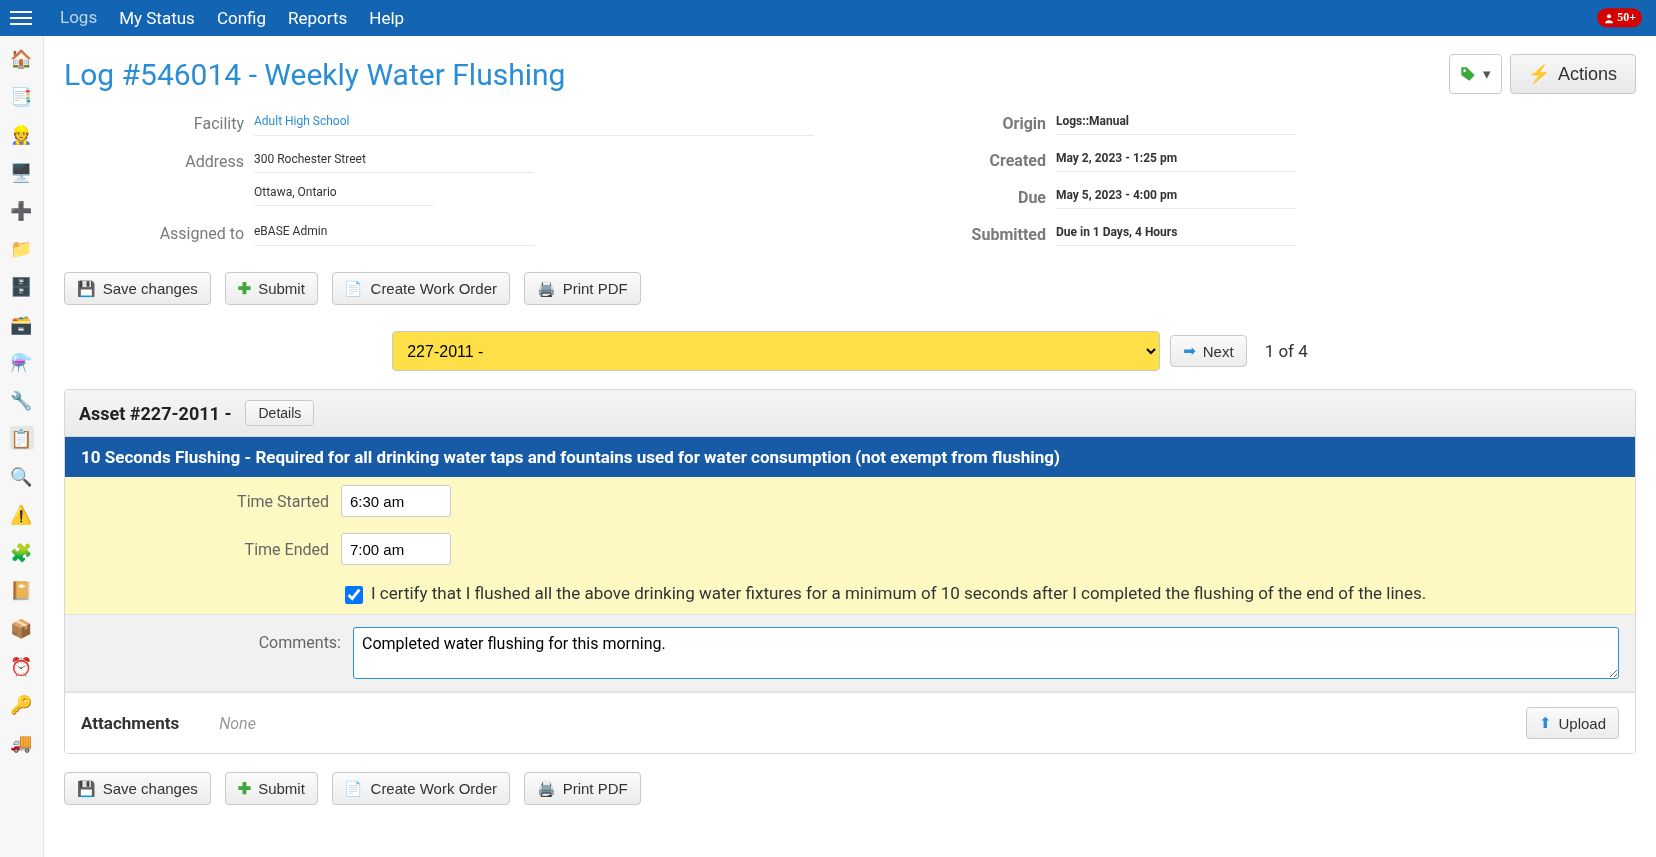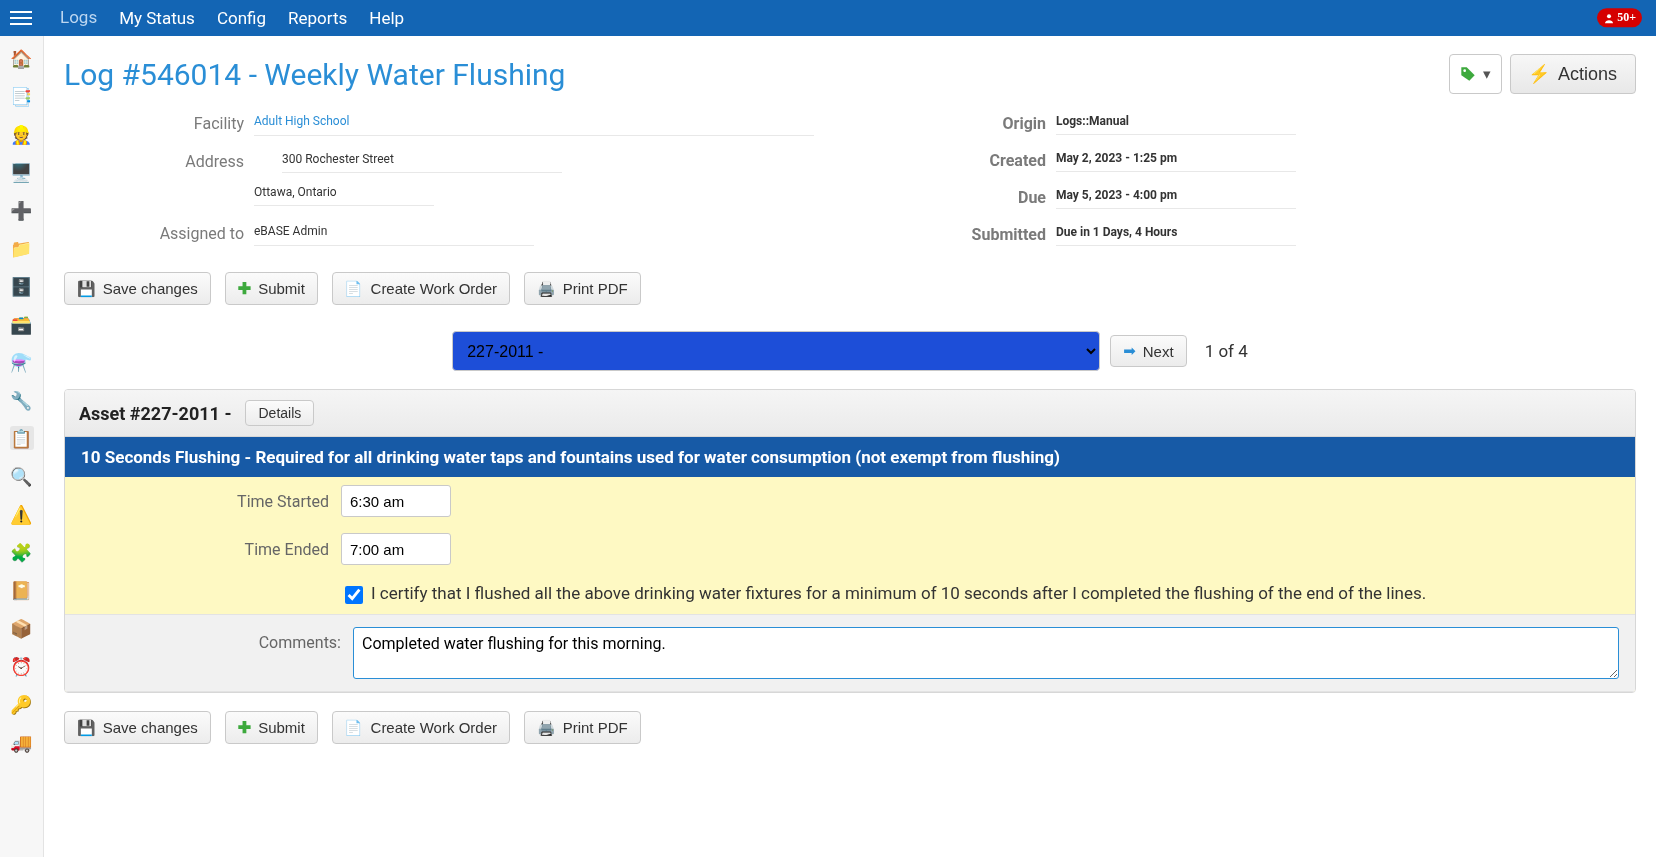--- a/index.html
+++ b/index.html
@@ -95,23 +95,23 @@
 
     
     .btn-row { margin-top: 26px; display: flex; gap: 14px; }
     .btn .plus { color:#3da93d; font-weight:bold; font-size:16px; }
 
     
     .asset-select-row {
       margin-top: 26px; display:flex; align-items:center; gap:10px; justify-content:center;
     }
     .asset-dropdown {
-      width: 648px; height: 40px;
+      width: 768px; height: 40px;
       border: 1px solid #c9c9c9; border-radius: 4px;
-      padding: 0 10px; font-size: 16px; background: #1d4ed8;
+      padding: 0 10px; font-size: 16px; background: #fde047;
     }
     .pager-text { font-size: 17px; color:#333; margin-left: 8px;}
 
     
     .panel {
       margin-top: 18px;
       border: 1px solid #d7d7d7; border-radius: 4px; overflow: hidden;
     }
     .panel-head {
       background: linear-gradient(#f5f5f5,#eaeaea);
@@ -229,21 +229,21 @@
     </div>
   </div>
 
   <div class="info-grid">
     <div class="info-col">
       <div class="info-label">Facility</div>
       <div class="info-value link" style="min-width:560px;">Adult High School</div>
 
       <div class="info-label">Address</div>
       <div>
-        <div class="info-value nb" style="min-width:280px; max-width:280px;margin-left:28px;">300 Rochester Street</div>
+        <div class="info-value nb" style="min-width:280px; max-width:280px;">300 Rochester Street</div>
         <div class="info-value nb" style="min-width:180px; max-width:180px; margin-top:10px;">Ottawa, Ontario</div>
       </div>
 
       <div class="info-label">Assigned to</div>
       <div class="info-value" style="min-width:280px; max-width:280px;">eBASE Admin</div>
     </div>
 
     <div style="flex:1"></div>
 
     <div class="info-col right" style="margin-right:340px;">
@@ -309,20 +309,30 @@
         <input class="time-input" value="7:00 am" style="">
       </div>
       <div class="cert-row">
         <input type="checkbox" checked="" style="">
         <label>I certify that I flushed all the above drinking water fixtures for a minimum of 10 seconds after I completed the flushing of the end of the lines.</label>
       </div>
       <div class="comments-row">
         <div class="cl">Comments:</div>
         <textarea class="comments-ta" style="">Completed water flushing for this morning.</textarea>
       </div>
+      <div class="attach-row">
+        <div class="attach-left">
+          <span class="attach-label">Attachments</span>
+          <span class="attach-none">None</span>
+        </div>
+        <button class="btn">
+          <span style="color:#2a8ed6;">⬆</span>
+          <span>Upload</span>
+        </button>
+      </div>
     </div>
   </div>
 
   <div class="btn-row" style="margin-top:18px;">
     <button class="btn">
       <span>💾</span>
       <span>Save changes</span>
     </button>
     <button class="btn">
       <span class="plus">✚</span>

